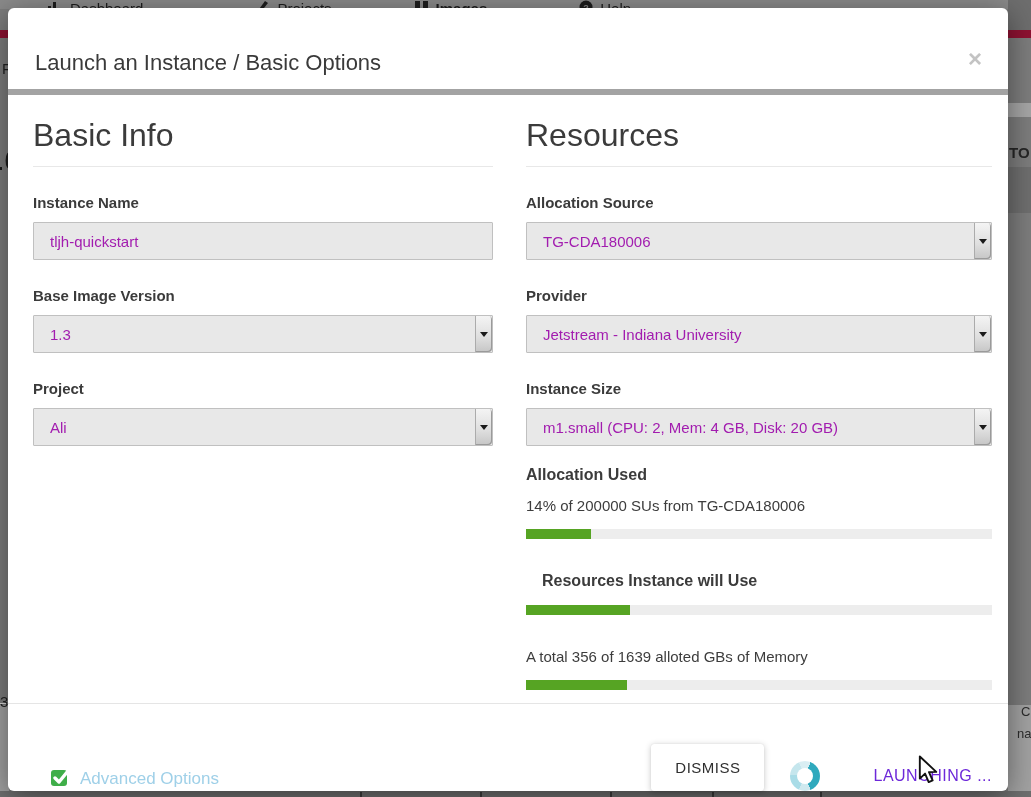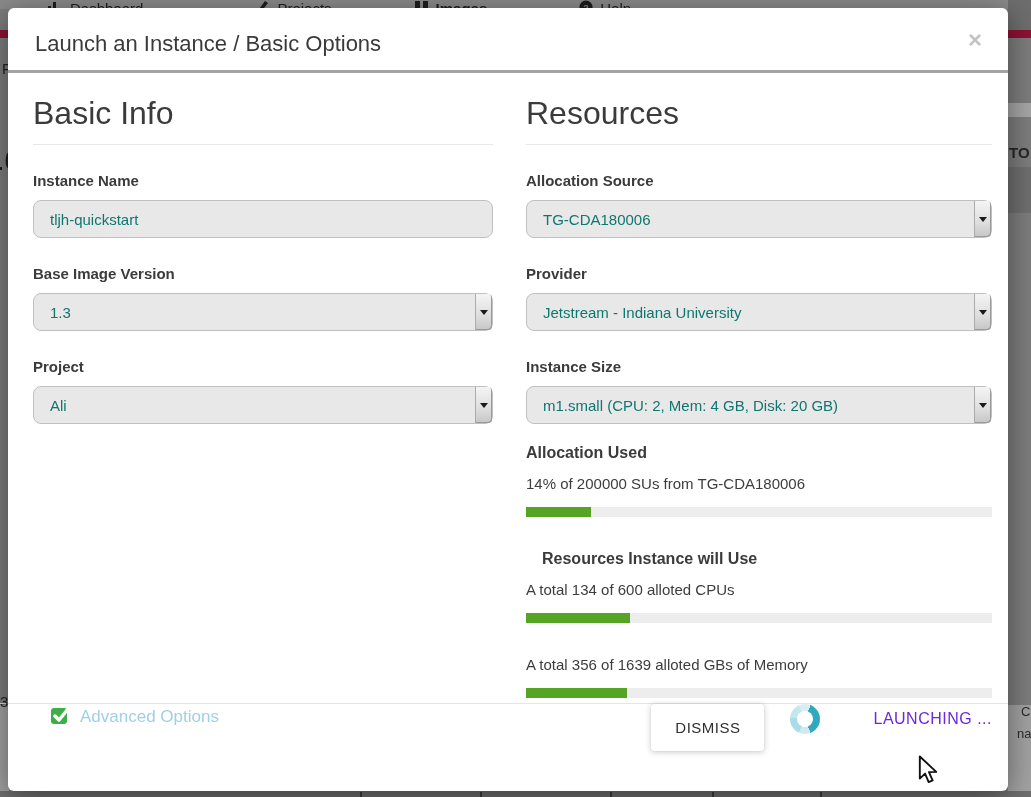--- a/index.html
+++ b/index.html
@@ -55,22 +55,23 @@
   }
 
   
   .modal {
     position:absolute; left:8px; top:8px; width:1000px; height:783px;
     background:#ffffff; border-radius:6px;
     box-shadow:0 6px 30px rgba(0,0,0,0.45);
   }
   .modal-header {
     padding:22px 16px 12px 27px;
-    border-bottom:3px solid #a3a3a3;
+    border-bottom:6px solid #a3a3a3;
     position:relative;
+    margin-top:19px;
   }
   .modal-title { font-size:22px; font-weight:400; color:#3a3a3a; line-height:28px; }
   .modal-close {
     position:absolute; right:26px; top:20px;
     font-size:24px; font-weight:bold; color:#c3c3c3; line-height:24px;
     cursor:default;
   }
 
   .modal-body {
     display:grid;
@@ -79,23 +80,23 @@
     padding:0 16px 0 25px;
   }
   h2.section-heading {
     margin-top:22px; padding-bottom:12px;
     font-size:32px; font-weight:400; color:#3b3b3b;
     border-bottom:1px solid #e8e8e8;
   }
   .field-label { margin-top:27px; font-size:15px; font-weight:bold; color:#3b3b3b; }
   .control {
     margin-top:11px; height:38px; width:100%;
-    background:#e8e8e8; border:1px solid #c0c0c0; border-radius:8px;
+    background:#e8e8e8; border:1px solid #c0c0c0; border-radius:1px;
     display:flex; align-items:center;
-    padding-left:16px; font-size:15px; color:#0f766e;
+    padding-left:16px; font-size:15px; color:#a21caf;
     position:relative;
   }
   .select { padding-right:26px; }
   .select .caret-strip {
     position:absolute; right:0; top:0; bottom:0; width:17px;
     border-left:1px solid #ababab;
     border-radius:0 4px 4px 0;
     background:linear-gradient(180deg,#f4f4f4 0%,#dedede 60%,#c6c6c6 100%);
     box-shadow:inset -1px -1px 0 #9a9a9a;
     display:flex; align-items:center; justify-content:center;
@@ -109,21 +110,21 @@
   .usage-heading { margin-top:20px; font-size:16px; font-weight:bold; color:#3b3b3b; }
   .usage-heading.second { margin-top:33px;margin-left:16px; }
   .usage-text { margin-top:13px; font-size:15px; color:#3d3d3d; }
   .usage-text.spaced { margin-top:33px; }
   .bar { margin-top:15px; height:10px; background:#ededed; width:100%; }
   .bar .fill { height:100%; background:#56a423; }
 
   .modal-footer {
     position:absolute; left:0; right:0; bottom:0; height:88px;
     border-top:1px solid #e5e5e5;
-    display:flex; align-items:flex-start;
+    display:flex; align-items:flex-end;
     padding:0 16px 0 42px;
     border-radius:0 0 6px 6px;
   }
   .advanced { display:flex; align-items:center; gap:9px; cursor:default; }
   .advanced-label { font-size:17px; color:#9fd0e8; }
   .footer-spacer { flex:1; }
   .dismiss-btn {
     background:#fff; border:none; border-radius:3px;
     box-shadow:0 1px 6px rgba(0,0,0,0.22), 0 0 1px rgba(0,0,0,0.15);
     padding:15px 24px; font-family:inherit;
@@ -278,21 +279,20 @@
           </span>
       </div>
 
       <div class="usage-heading">Allocation Used</div>
       <div class="usage-text">14% of 200000 SUs from TG-CDA180006</div>
       <div class="bar">
         <div class="fill" style="width:14%"></div>
       </div>
 
       <div class="usage-heading second">Resources Instance will Use</div>
-      <div class="usage-text">A total 134 of 600 alloted CPUs</div>
       <div class="bar">
         <div class="fill" style="width:22.3%"></div>
       </div>
 
       <div class="usage-text spaced">A total 356 of 1639 alloted GBs of Memory</div>
       <div class="bar">
         <div class="fill" style="width:21.7%"></div>
       </div>
     </div>
   </div>

